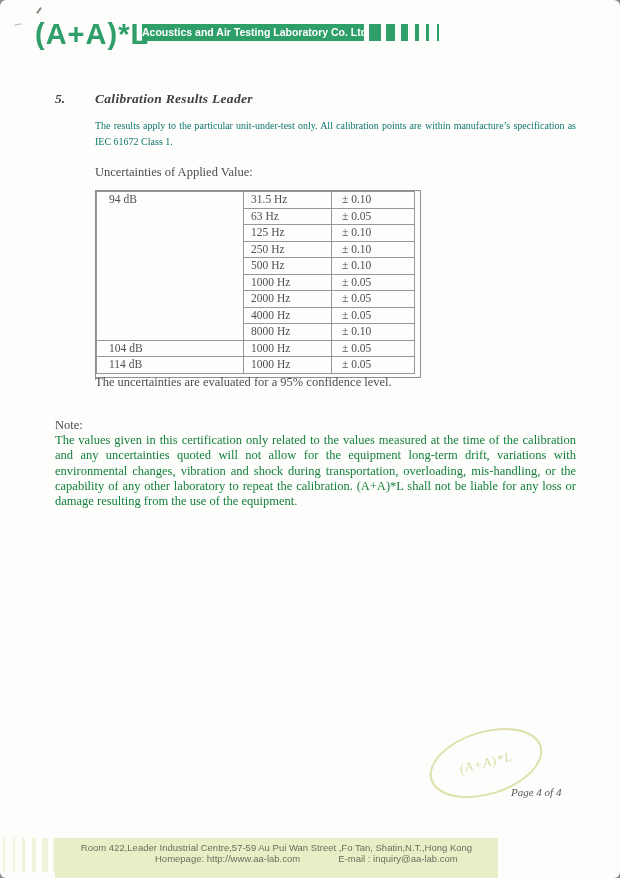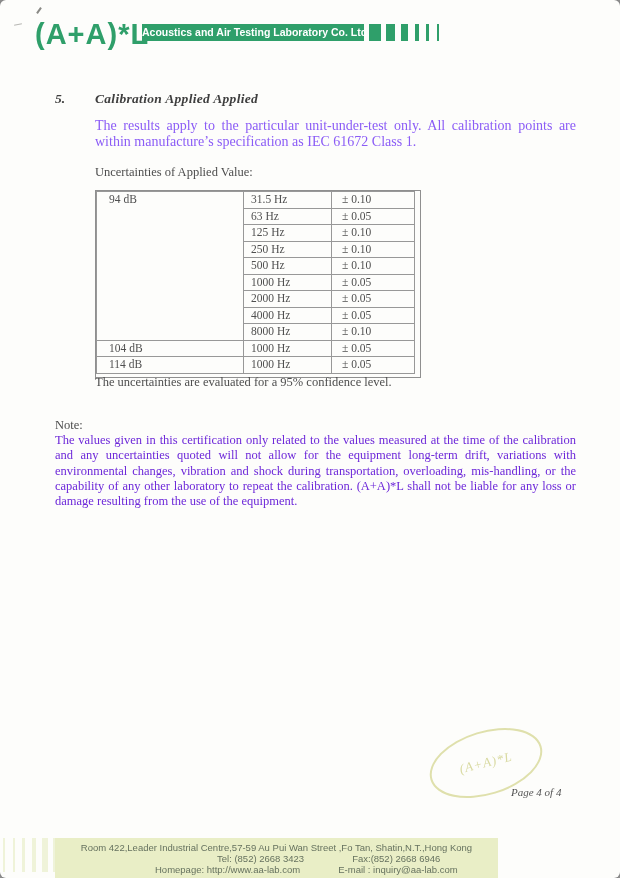--- a/index.html
+++ b/index.html
@@ -46,21 +46,21 @@
     position:absolute;left:55px;top:91px;
     font-weight:bold;font-style:italic;font-size:13.5px;color:#3f3f3f;
   }
   .sec-title{
     position:absolute;left:95px;top:91px;
     font-weight:bold;font-style:italic;font-size:13.5px;color:#3f3f3f;
     letter-spacing:.3px;
   }
   .intro{
     position:absolute;left:95px;top:118px;width:481px;
-    font-size:14px;line-height:15.5px;color:#8b5cf6;text-align:justify;
+    font-size:10px;line-height:15.5px;color:#0f766e;text-align:justify;
   }
   .tbl-caption{
     position:absolute;left:95px;top:165px;
     font-size:12.5px;color:#4d4d4d;
   }
 
   
   .tbl-wrap{
     position:absolute;left:95px;top:190px;width:326px;
     border:1px solid #8f8f8f;
@@ -83,21 +83,21 @@
     font-size:12.5px;color:#4d4d4d;
   }
 
   
   .note-label{
     position:absolute;left:55px;top:418px;
     font-size:12.5px;color:#4d4d4d;
   }
   .note-body{
     position:absolute;left:55px;top:433px;width:521px;
-    font-size:12.5px;line-height:15.3px;color:#6d28d9;text-align:justify;
+    font-size:12.5px;line-height:15.3px;color:#15803d;text-align:justify;
   }
 
   
   .stamp{
     position:absolute;left:428px;top:731px;width:112px;height:60px;
     border:2px solid #dfe0ac;border-radius:50%;
     transform:rotate(-17deg);
     display:flex;align-items:center;justify-content:center;
   }
   .stamp-text{
@@ -151,21 +151,21 @@
   <div class="hbars">
     <span class="b1"></span>
       <span class="b2"></span>
       <span class="b3"></span>
     <span class="b4"></span>
       <span class="b5"></span>
       <span class="b6"></span>
   </div>
 
   <div class="sec-num">5.</div>
-  <div class="sec-title">Calibration Applied Applied</div>
+  <div class="sec-title">Calibration Results Leader</div>
   <div class="intro">The results apply to the particular unit-under-test only. All calibration points are within manufacture’s specification as IEC 61672 Class 1.</div>
   <div class="tbl-caption">Uncertainties of Applied Value:</div>
 
   <div class="tbl-wrap">
     <table class="unc">
       <tbody>
         <tr>
           <td class="lvl" rowspan="9">94 dB</td>
           <td class="freq">31.5 Hz</td>
           <td class="unc-val">±  0.10</td>
@@ -230,23 +230,19 @@
   <div class="fbars">
     <span class="b1"></span>
       <span class="b2"></span>
       <span class="b3"></span>
     <span class="b4"></span>
       <span class="b5"></span>
       <span class="b6"></span>
   </div>
   <div class="footer-band">
     <div class="footer-line1">Room 422,Leader Industrial Centre,57-59 Au Pui Wan Street ,Fo Tan, Shatin,N.T.,Hong Kong</div>
-    <div class="footer-line2">
-      <span class="seg1">Tel: (852) 2668 3423</span>
-      <span class="seg2">Fax:(852) 2668 6946</span>
-    </div>
     <div class="footer-line3">
       <span class="seg1">Homepage: http://www.aa-lab.com</span>
       <span class="seg2">E-mail : inquiry@aa-lab.com</span>
     </div>
   </div>
 
 </div>
 
 </body></html>

